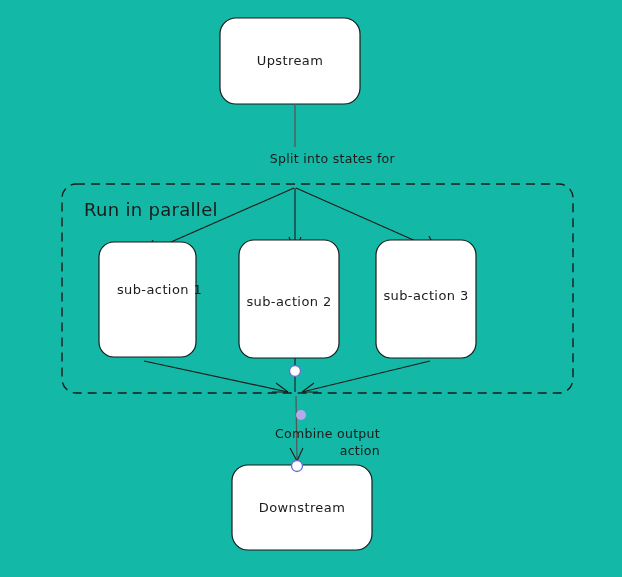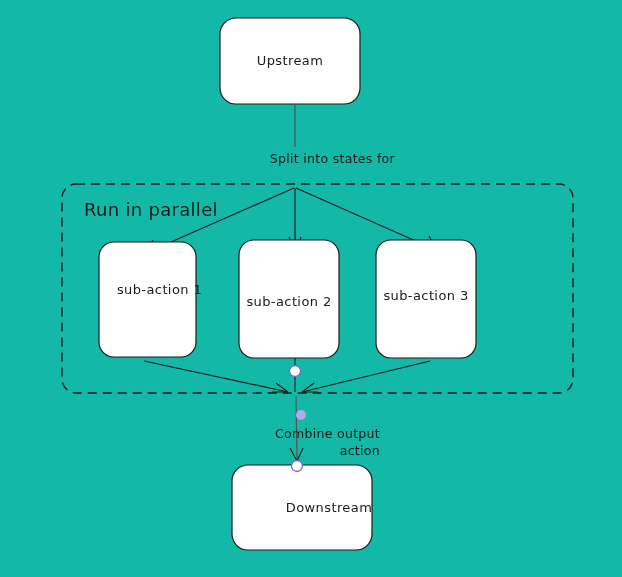--- a/index.html
+++ b/index.html
@@ -125,21 +125,21 @@
 
   <div class="node-label" style="left:99px; top:282px; width:97px;padding-left:12px;">sub-action 1</div>
   <div class="node-label" style="left:239px; top:288px; width:100px;margin-top:6px;">sub-action 2</div>
   <div class="node-label" style="left:376px; top:288px; width:100px;">sub-action 3</div>
 
   <div class="edge-label" style="left:215px; top:401px; width:165px;margin-top:24px;">
     <div>Combine output</div>
     <div>action</div>
   </div>
 
-  <div class="node-label" style="left:232px; top:500px; width:140px;margin-left:27px;">Downstream</div>
+  <div class="node-label" style="left:232px; top:500px; width:140px;">Downstream</div>
 
   <div class="hit" style="left:220px; top:18px; width:140px; height:86px;"></div>
   <div class="hit" style="left:99px; top:242px; width:97px; height:115px;"></div>
   <div class="hit" style="left:239px; top:240px; width:100px; height:118px;"></div>
   <div class="hit" style="left:376px; top:240px; width:100px; height:118px;"></div>
   <div class="hit" style="left:232px; top:465px; width:140px; height:85px;"></div>
 
 </div>
 
 </body></html>

